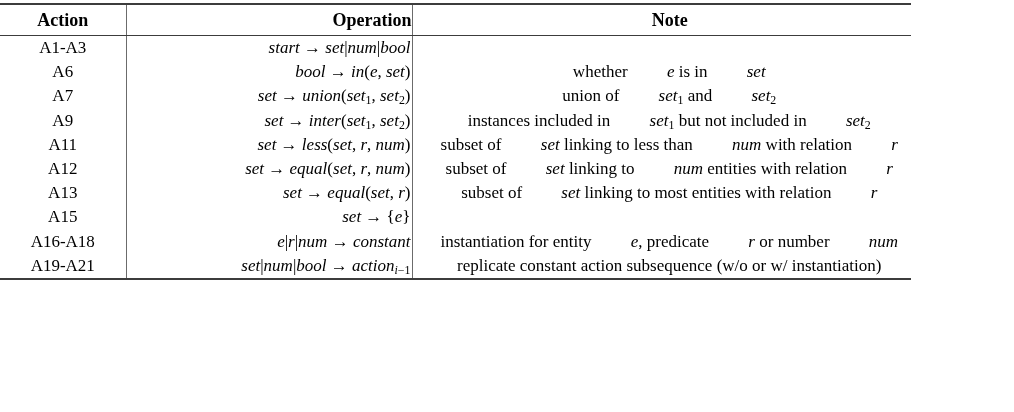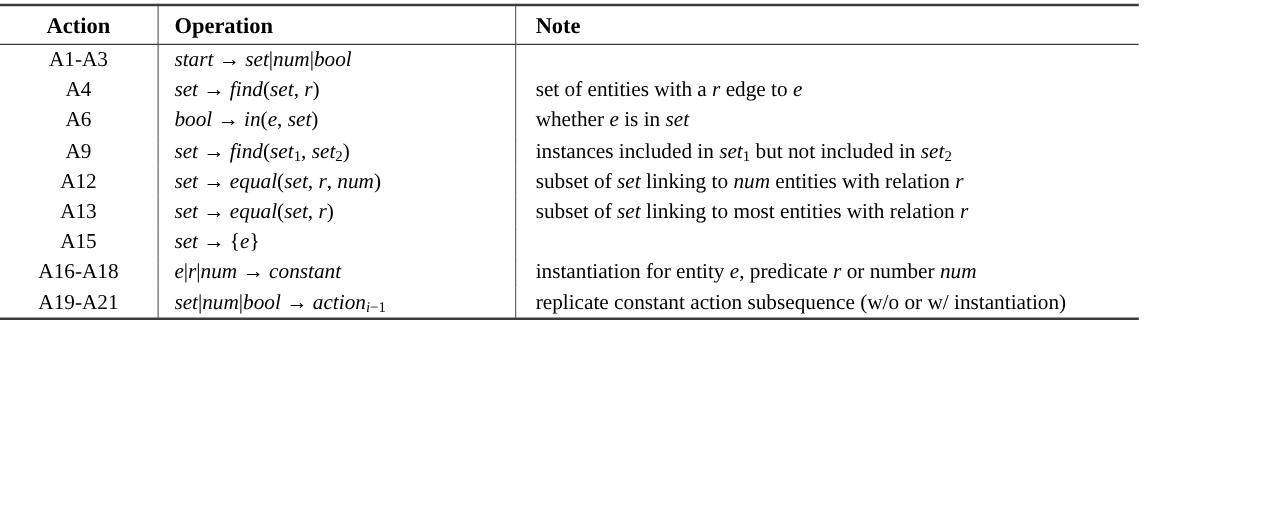--- a/index.html
+++ b/index.html
@@ -34,39 +34,39 @@
     vertical-align: middle;
   }
   col.col-action { width: 126px; }
   col.col-op     { width: 286px; }
 
   .c-action {
     text-align: center;
     border-right: 1px solid #6b6b6b;
   }
   .c-op {
-    text-align: left;
+    text-align: right;
     padding-left: 13px;
     border-right: 1px solid #6b6b6b;
   }
   .c-note {
-    text-align: left;
+    text-align: center;
     padding-left: 16px;
   }
   tbody td {
     height: 24.2px;
     padding-top: 0;
     padding-bottom: 0;
     line-height: 24.2px;
     white-space: nowrap;
     vertical-align: middle;
     font-size: 17px;
   }
   
-  .m { font-style: normal; }
+  .m { font-style: normal; margin-left: 35px; }
   .m i { font-style: italic; }
   .m sub {
     font-size: 70%;
     line-height: 0;
     vertical-align: -0.25em;
   }
 </style>
 </head>
 <body>
 
@@ -84,33 +84,38 @@
         <th class="c-note">Note</th>
       </tr>
     </thead>
     <tbody id="table-body">
         <tr>
           <td class="c-action">A1-A3</td>
           <td class="c-op"><span class="m"><i>start</i> → <i>set</i>|<i>num</i>|<i>bool</i></span></td>
           <td class="c-note"></td>
         </tr>
         <tr>
-          <td class="c-action">A4</td>
-          <td class="c-op"><span class="m"><i>set</i> → <i>find</i>(<i>set</i>, <i>r</i>)</span></td>
-          <td class="c-note">set of entities with a <span class="m"><i>r</i></span> edge to <span class="m"><i>e</i></span></td>
-        </tr>
-        <tr>
           <td class="c-action">A6</td>
           <td class="c-op"><span class="m"><i>bool</i> → <i>in</i>(<i>e</i>, <i>set</i>)</span></td>
           <td class="c-note">whether <span class="m"><i>e</i></span> is in <span class="m"><i>set</i></span></td>
         </tr>
         <tr>
+          <td class="c-action">A7</td>
+          <td class="c-op"><span class="m"><i>set</i> → <i>union</i>(<i>set</i><sub>1</sub>, <i>set</i><sub>2</sub>)</span></td>
+          <td class="c-note">union of <span class="m"><i>set</i><sub>1</sub></span> and <span class="m"><i>set</i><sub>2</sub></span></td>
+        </tr>
+        <tr>
           <td class="c-action">A9</td>
-          <td class="c-op"><span class="m"><i>set</i> → <i>find</i>(<i>set</i><sub>1</sub>, <i>set</i><sub>2</sub>)</span></td>
+          <td class="c-op"><span class="m"><i>set</i> → <i>inter</i>(<i>set</i><sub>1</sub>, <i>set</i><sub>2</sub>)</span></td>
           <td class="c-note">instances included in <span class="m"><i>set</i><sub>1</sub></span> but not included in <span class="m"><i>set</i><sub>2</sub></span></td>
+        </tr>
+        <tr>
+          <td class="c-action">A11</td>
+          <td class="c-op"><span class="m"><i>set</i> → <i>less</i>(<i>set</i>, <i>r</i>, <i>num</i>)</span></td>
+          <td class="c-note">subset of <span class="m"><i>set</i></span> linking to less than <span class="m"><i>num</i></span> with relation <span class="m"><i>r</i></span></td>
         </tr>
         <tr>
           <td class="c-action">A12</td>
           <td class="c-op"><span class="m"><i>set</i> → <i>equal</i>(<i>set</i>, <i>r</i>, <i>num</i>)</span></td>
           <td class="c-note">subset of <span class="m"><i>set</i></span> linking to <span class="m"><i>num</i></span> entities with relation <span class="m"><i>r</i></span></td>
         </tr>
         <tr>
           <td class="c-action">A13</td>
           <td class="c-op"><span class="m"><i>set</i> → <i>equal</i>(<i>set</i>, <i>r</i>)</span></td>
           <td class="c-note">subset of <span class="m"><i>set</i></span> linking to most entities with relation <span class="m"><i>r</i></span></td>

